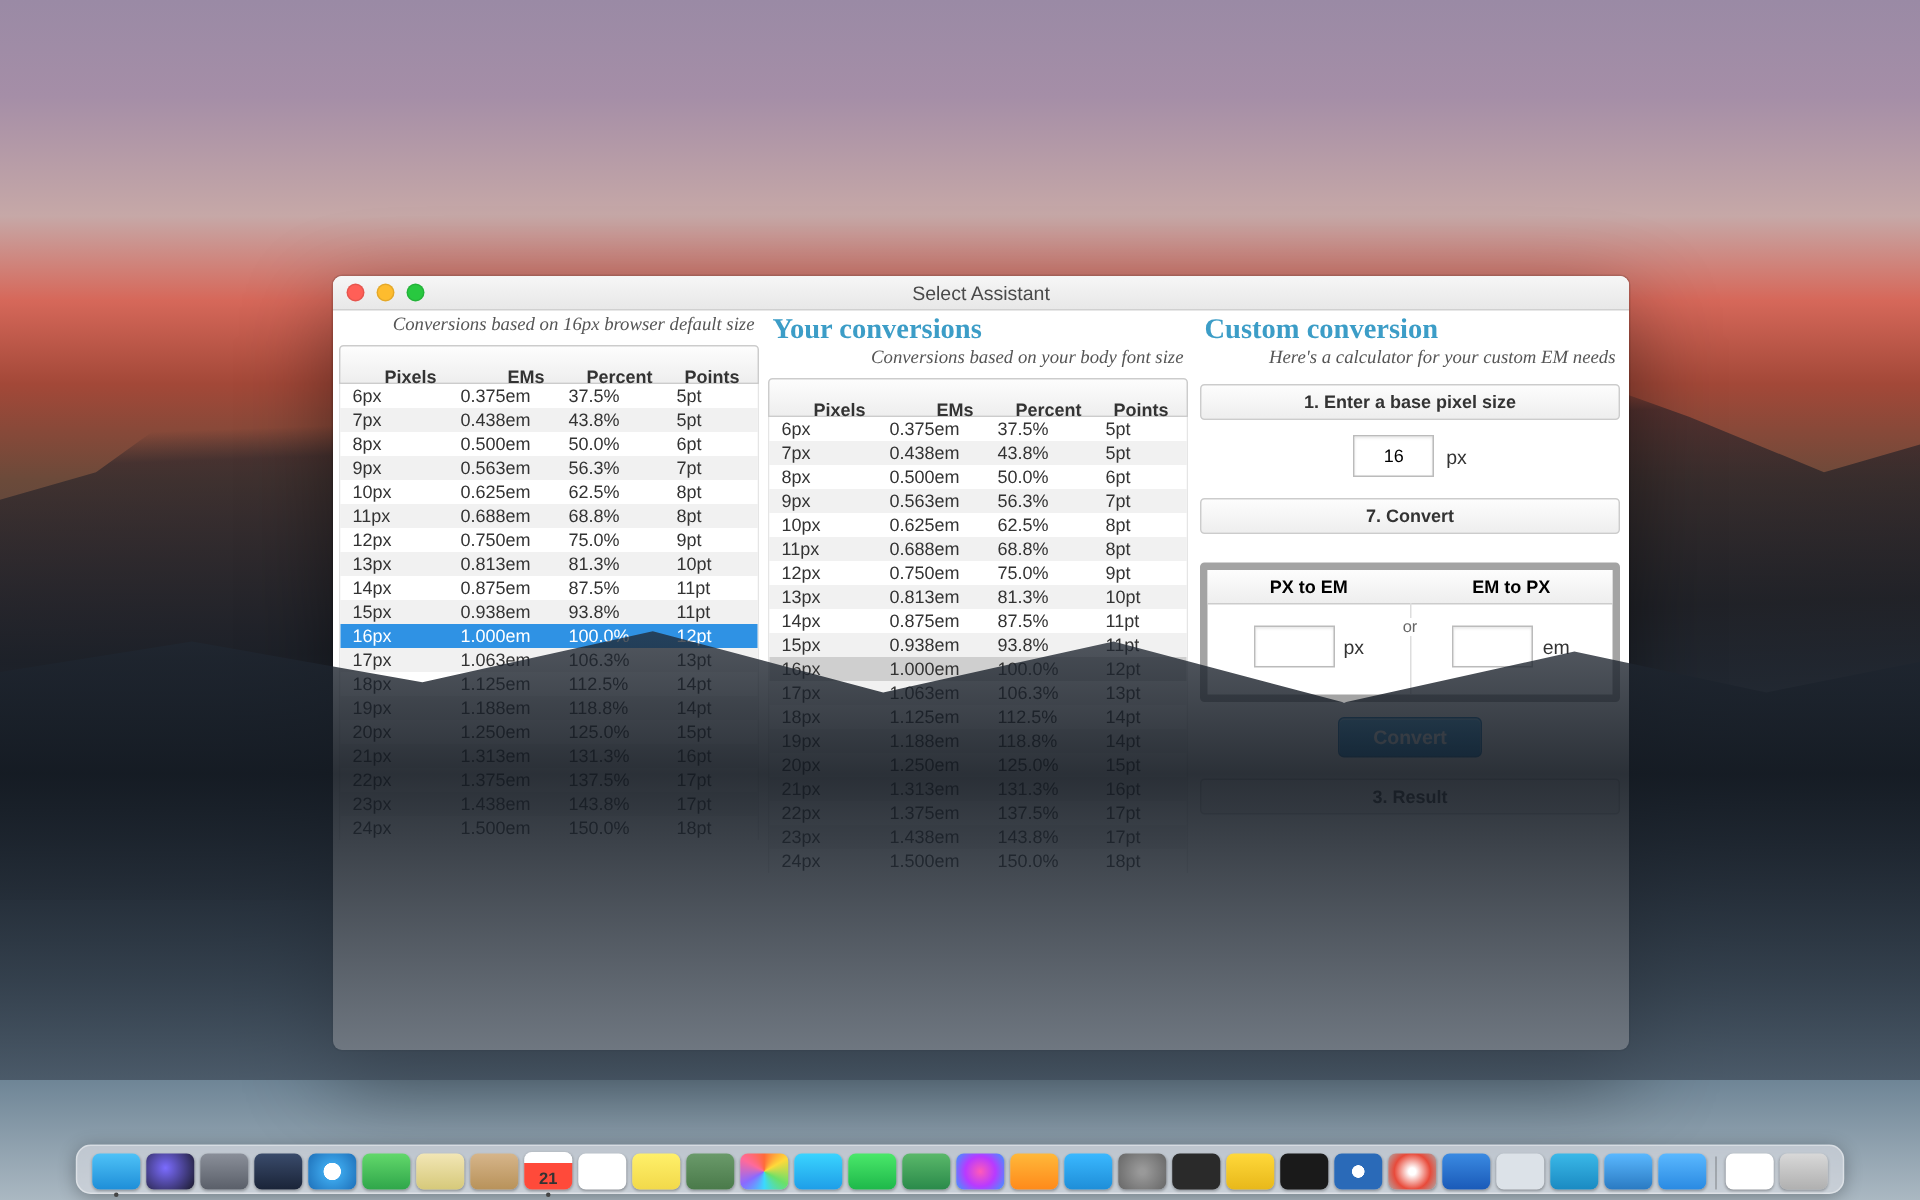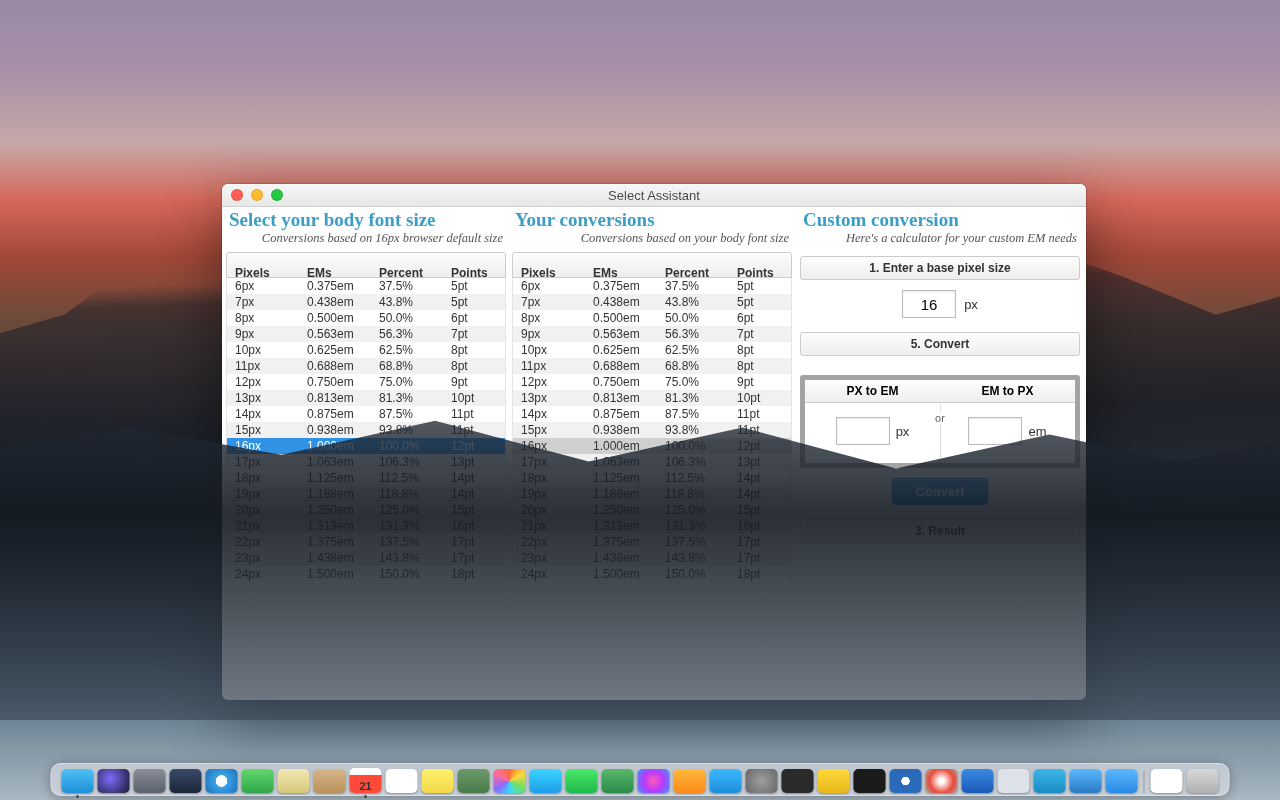--- a/index.html
+++ b/index.html
@@ -26,33 +26,33 @@
 .hdr h2{margin:0;font-family:Georgia,"Times New Roman",serif;font-size:19px;font-weight:bold;color:#3c9dc7;}
 .hdr p{margin:0 0 6px 0;font-family:Georgia,serif;font-style:italic;font-size:12.5px;color:#555;text-align:right;}
 
 .thead,.trow{display:flex;font-size:12px;}
 .thead{background:linear-gradient(#fdfdfd,#eee);border:1px solid #ccc;border-radius:3px 3px 0 0;height:24px;align-items:center;font-weight:bold;color:#333;}
 .cell{box-sizing:border-box;padding:0 8px;}
 .c1{width:72px;}
 .c2{width:72px;}
 .c3{width:72px;text-align:left;}
 .c4{width:58px;}
-.thead .cell{text-align:left;margin-top:16px;}
+.thead .cell{text-align:right;margin-top:16px;}
 
 .tbody{border-left:1px solid #e5e5e5;border-right:1px solid #e5e5e5;}
 .trow{height:16px;align-items:center;color:#333;}
 .trow:nth-child(odd){background:#fff;}
 .trow:nth-child(even){background:#f1f1f1;}
 .col-a .trow.sel{background:#2f92e4;color:#fff;}
 .col-b .trow.sel{background:#cfcfcf;}
 .trow .cell{font-size:12px;}
 
 .step-hdr{background:linear-gradient(#fdfdfd,#eee);border:1px solid #ccc;border-radius:3px;height:22px;display:flex;align-items:center;justify-content:center;font-size:12px;font-weight:bold;color:#333;margin-top:4px;}
 .step-body{padding:10px 0;display:flex;justify-content:center;align-items:center;gap:8px;}
-.col-c input[type=text]{width:48px;height:24px;border:1px solid #bbb;font-size:15px;text-align:center;box-shadow:inset 0 1px 2px rgba(0,0,0,.1);}
+.col-c input[type=text]{width:48px;height:24px;border:1px solid #bbb;font-size:12px;text-align:center;box-shadow:inset 0 1px 2px rgba(0,0,0,.1);}
 .unit{font-size:13px;color:#333;}
 
 .convert-grid{display:flex;border:5px solid #a3a3a3;border-radius:3px;overflow:hidden;margin-top:19px;}
 .convert-grid .half{flex:1;}
 .half-hdr{background:linear-gradient(#fdfdfd,#eee);border-bottom:1px solid #ccc;height:22px;display:flex;align-items:center;justify-content:center;font-size:12px;font-weight:bold;}
 .half-body{display:flex;align-items:center;justify-content:center;gap:6px;padding:14px 0 18px;position:relative;}
 .divider-or{position:absolute;left:50%;top:50%;transform:translate(-50%,-10px);font-size:11px;color:#666;background:#fff;padding:0 4px;}
 .convert-grid{position:relative;}
 .convert-grid .vline{position:absolute;left:50%;top:22px;bottom:0;width:1px;background:#ddd;}
 
@@ -77,21 +77,20 @@
         <div class="tl yel"></div>
         <div class="tl grn"></div>
       </div>
       <div class="wtitle">Select Assistant</div>
     </div>
 
     <div class="content">
 
       <div class="col col-a">
         <div class="hdr">
-          <h2>Select your body font size</h2>
           <p>Conversions based on 16px browser default size</p>
         </div>
         <div class="thead">
           <div class="cell c1">Pixels</div>
           <div class="cell c2">EMs</div>
           <div class="cell c3">Percent</div>
           <div class="cell c4">Points</div>
         </div>
         <div class="tbody" id="tbody-a">
             <div class="trow">
@@ -345,21 +344,21 @@
           <h2>Custom conversion</h2>
           <p>Here's a calculator for your custom EM needs</p>
         </div>
 
         <div class="step-hdr">1. Enter a base pixel size</div>
         <div class="step-body">
           <input type="text" value="16" style="">
           <span class="unit">px</span>
         </div>
 
-        <div class="step-hdr">5. Convert</div>
+        <div class="step-hdr">7. Convert</div>
         <div class="convert-grid">
           <div class="vline"></div>
           <div class="half">
             <div class="half-hdr">PX to EM</div>
             <div class="half-body">
               <input type="text" style="">
               <span class="unit">px</span>
             </div>
           </div>
           <div class="half">

